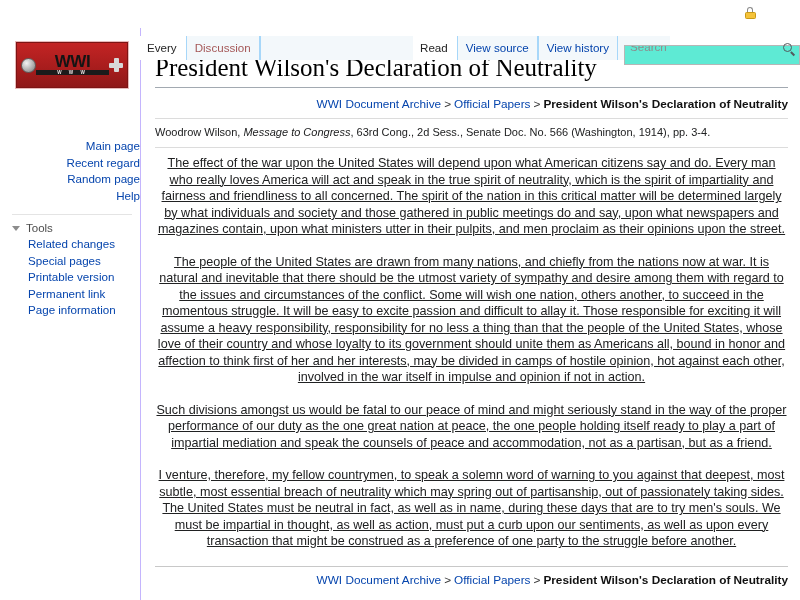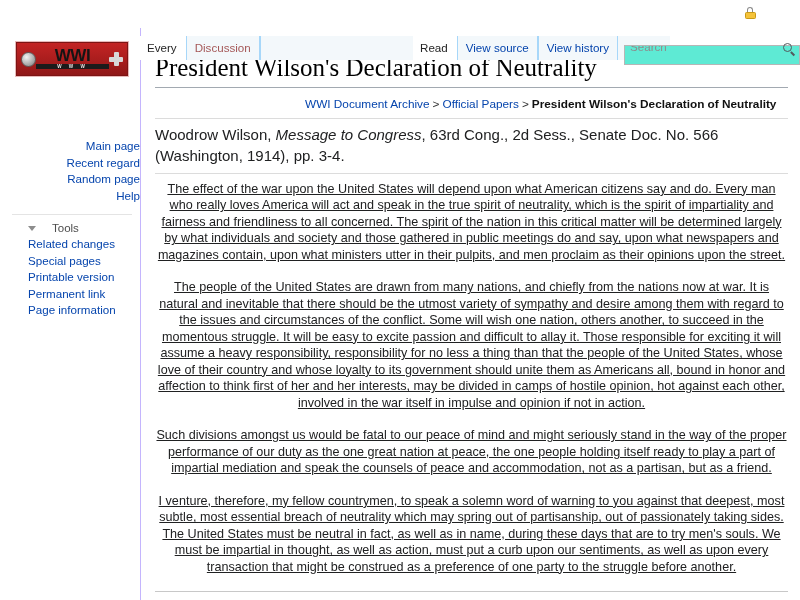--- a/index.html
+++ b/index.html
@@ -63,21 +63,21 @@
     width: 140px;
     height: 600px;
     background: #ffffff;
   }
   .logo-wrap {
     position: absolute;
     left: 16px; top: 42px;
     width: 112px; height: 34px;
   }
   .logo {
-    width: 112px; height: 34px;
+    width: 112px; height: 46px;
     background: linear-gradient(180deg,#c32424 0%, #a81d1d 55%, #8f1818 100%);
     border: 1px solid #7d1414;
     box-sizing: border-box;
     box-shadow: 0 0 0 1px #e8b9b9;
     position: relative;
     display: flex;
     align-items: center;
     justify-content: space-between;
     padding: 0 4px;
   }
@@ -126,25 +126,25 @@
 
   .sidebar-nav {
     position: absolute;
     left: 0; top: 138px;
     width: 140px;
   }
   .nav-portal { margin-bottom: 10px; }
   .portal-heading {
     font-size: 11.5px;
     color: #4d4d4d;
-    padding-left: 28px;
+    padding-left: 12px;
     margin-bottom: 2px;
     display: flex;
     align-items: center;
-    gap: 16px;
+    gap: 6px;
   }
   .collapse-arrow {
     width: 0; height: 0;
     border-left: 4px solid transparent;
     border-right: 4px solid transparent;
     border-top: 5px solid #8d8d8d;
     display: inline-block;
   }
   .portal-divider {
     border: none;
@@ -271,30 +271,30 @@
     font-family: "Liberation Serif", serif;
     font-size: 25px;
     font-weight: normal;
     color: #000000;
     margin: 0 0 3px 0;
     padding: 0 0 4px 0;
     border-bottom: 1px solid #a2a9b1;
     line-height: 1.25;
   }
   .breadcrumb {
-    text-align: left;
+    text-align: right;
     font-size: 11.8px;
     margin: 9px 0 7px 0;
     color: #252525;
     padding-left: 150px;
   }
   .breadcrumb .sep { color: #333; margin: 0 3px; }
   .breadcrumb .current { font-weight: bold; color: #111; }
   .citation {
-    font-size: 15px;
+    font-size: 11px;
     color: #202122;
     border-top: 1px solid #dcdcdc;
     border-bottom: 1px solid #dcdcdc;
     padding: 6px 0 7px 0;
     margin: 0 0 7px 0;
     line-height: 1.35;
   }
   .citation em { font-style: italic; }
   p.para {
     font-size: 12.6px;

